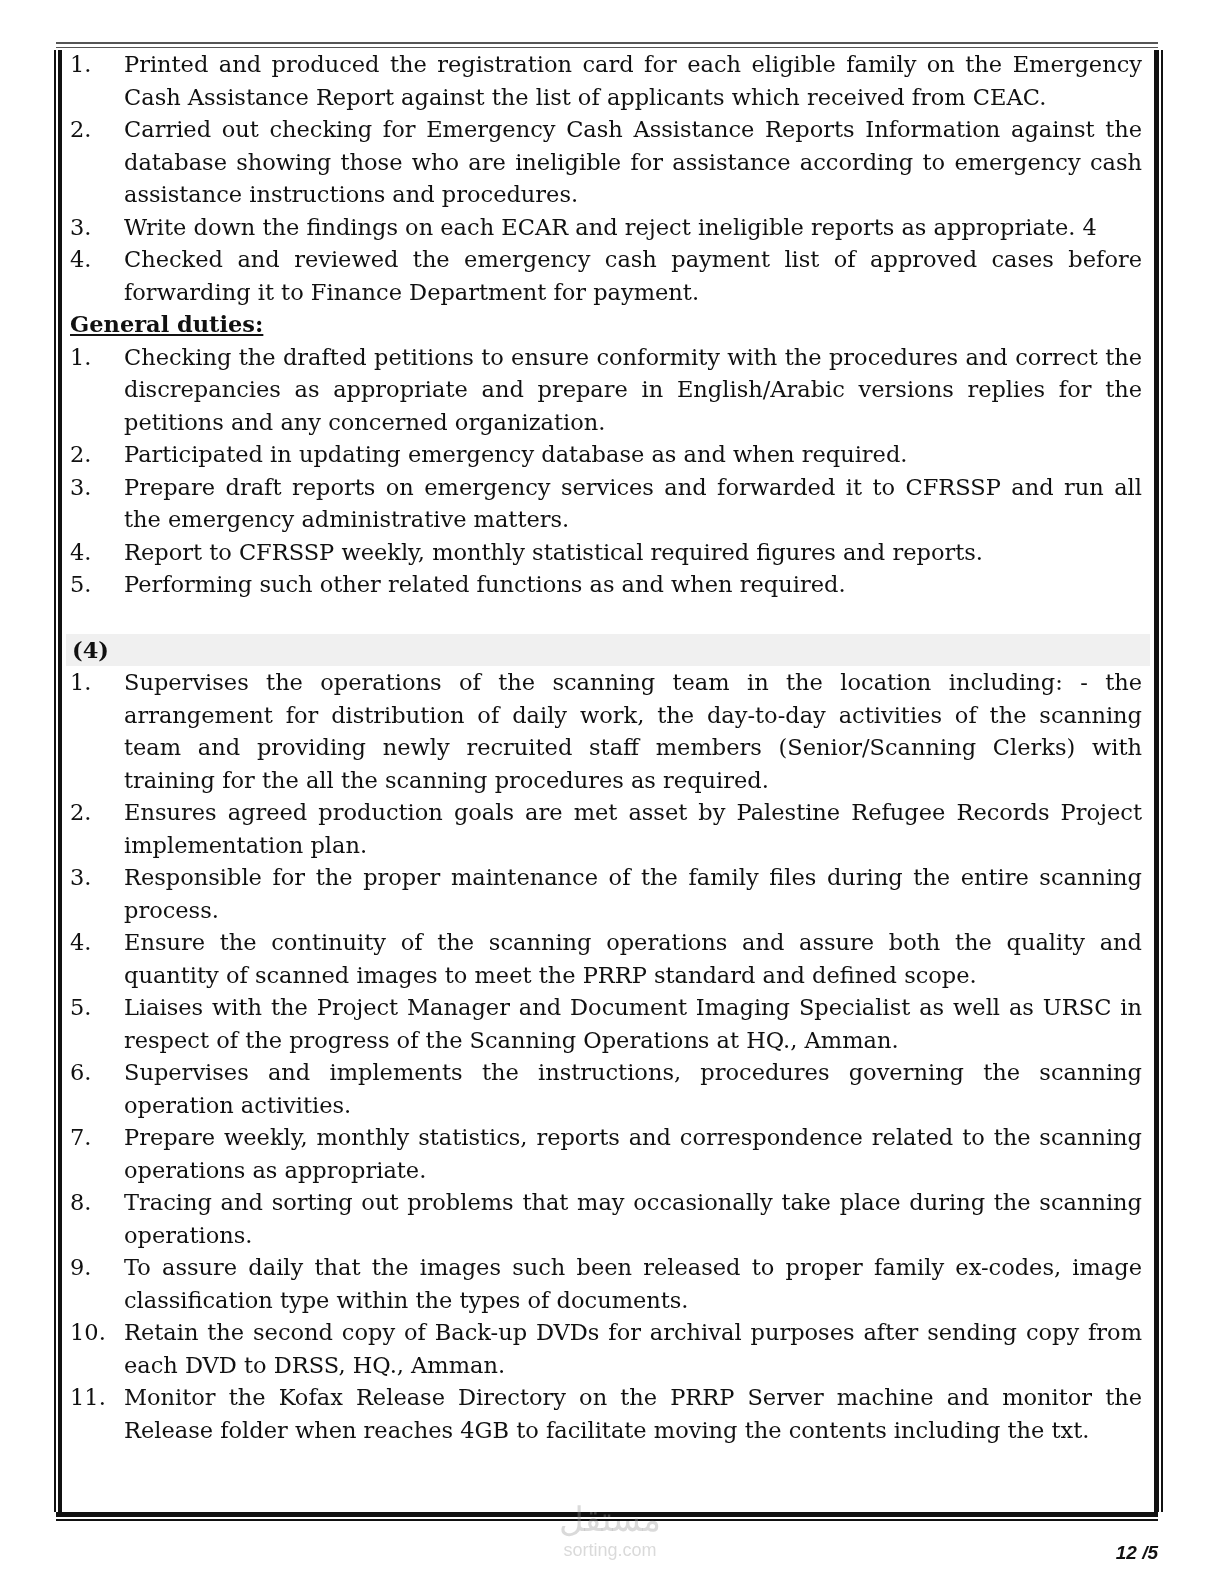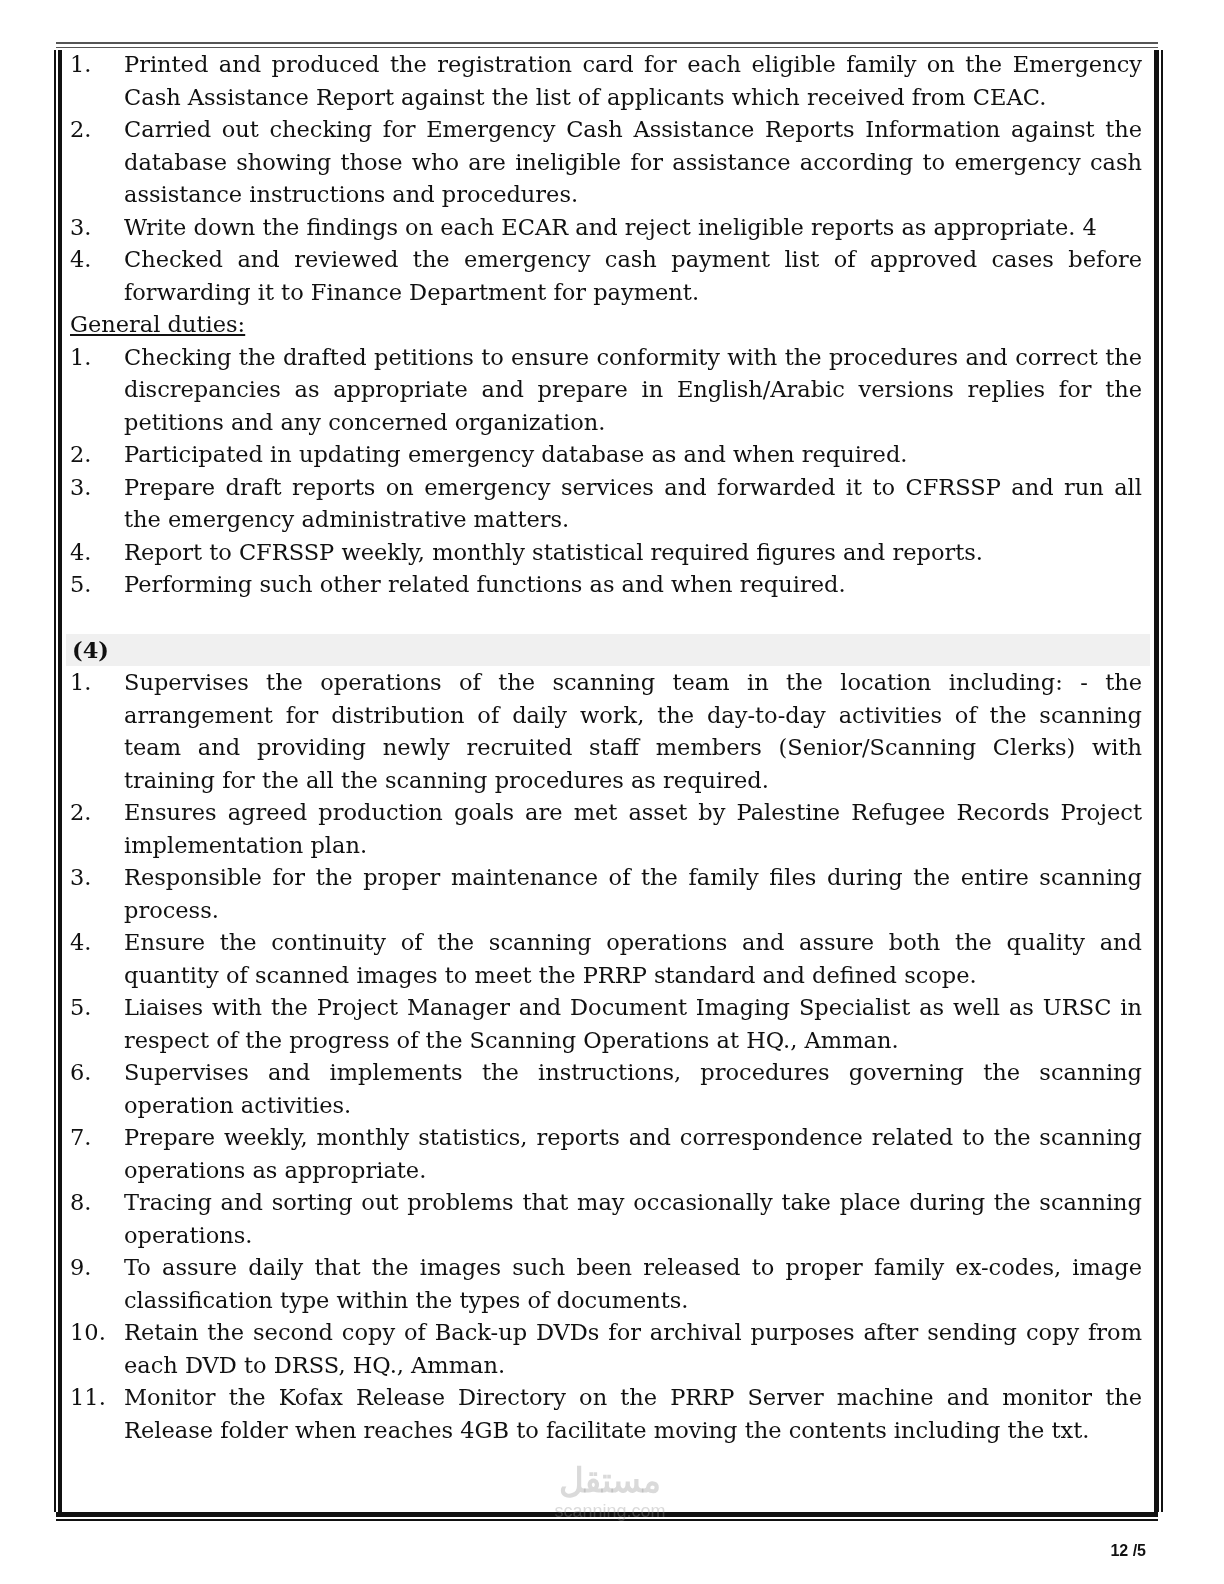--- a/index.html
+++ b/index.html
@@ -12,32 +12,32 @@
          box-shadow: inset 2px 0 0 #fff, inset -2px 0 0 #fff; }
   .box::before { content: ""; position: absolute; left: -8px; top: 0; bottom: 0; width: 2px; background: #111; }
   .box::after { content: ""; position: absolute; right: -9px; top: 0; bottom: 0; width: 2px; background: #111; }
   .bottom-rule { position: absolute; left: 56px; top: 1512px; width: 1102px; height: 9px;
                  border-top: 5px solid #111; border-bottom: 2px solid #111; box-sizing: border-box; }
   .content { position: absolute; left: 70px; top: 48px; width: 1072px;
              font-size: 22.5px; line-height: 32.5px; }
   .item { display: flex; }
   .num { width: 54px; flex: 0 0 54px; }
   .txt { flex: 1; text-align: justify; text-align-last: left; }
-  .heading { font-weight: normal; text-decoration: underline; }
+  .heading { font-weight: bold; text-decoration: underline; }
   .gap { height: 33px; }
   .section-title { background: #f0f0f0; margin-left: -4px; padding-left: 6px; width: 1078px;
                    font-weight: bold; display: flex; }
   .section-title .snum { width: 66px; }
   .section-title .stitle { text-decoration: underline; }
   .period { font-weight: bold; padding-left: 40px; }
-  .page-num { position: absolute; right: 78px; top: 1542px; font-weight: bold; font-size: 16px;
-              font-family: "Liberation Sans", sans-serif; }
+  .page-num { position: absolute; right: 66px; top: 1542px; font-weight: bold; font-size: 19px;
+              font-family: "Liberation Sans", sans-serif; font-style: italic; }
   .watermark { position: absolute; left: 530px; top: 1460px; width: 160px; text-align: center;
                color: rgba(150,150,150,0.35); font-family: "Liberation Sans", sans-serif; }
-  .watermark .wm-ar { font-size: 34px; font-weight: bold; line-height: 40px; }
+  .watermark .wm-ar { font-size: 34px; font-weight: normal; line-height: 40px; margin-top: 39px; }
   .watermark .wm-en { font-size: 18px; line-height: 22px; }
 </style>
 </head>
 <body>
 
 <div class="frame-top-line"></div>
 <div class="box"></div>
 <div class="bottom-rule"></div>
 
 <div class="content">
@@ -133,16 +133,16 @@
       </div>
     <div class="item">
         <span class="num">11.</span>
         <span class="txt">Monitor the Kofax Release Directory on the PRRP Server machine and monitor the Release folder when reaches 4GB to facilitate moving the contents including the txt.</span>
       </div>
   </div>
 </div>
 
 <div class="watermark">
   <div class="wm-ar">مستقل</div>
-  <div class="wm-en">scanning.com</div>
+  <div class="wm-en">sorting.com</div>
 </div>
 
 <div class="page-num">12 /5</div>
 
 </body></html>

